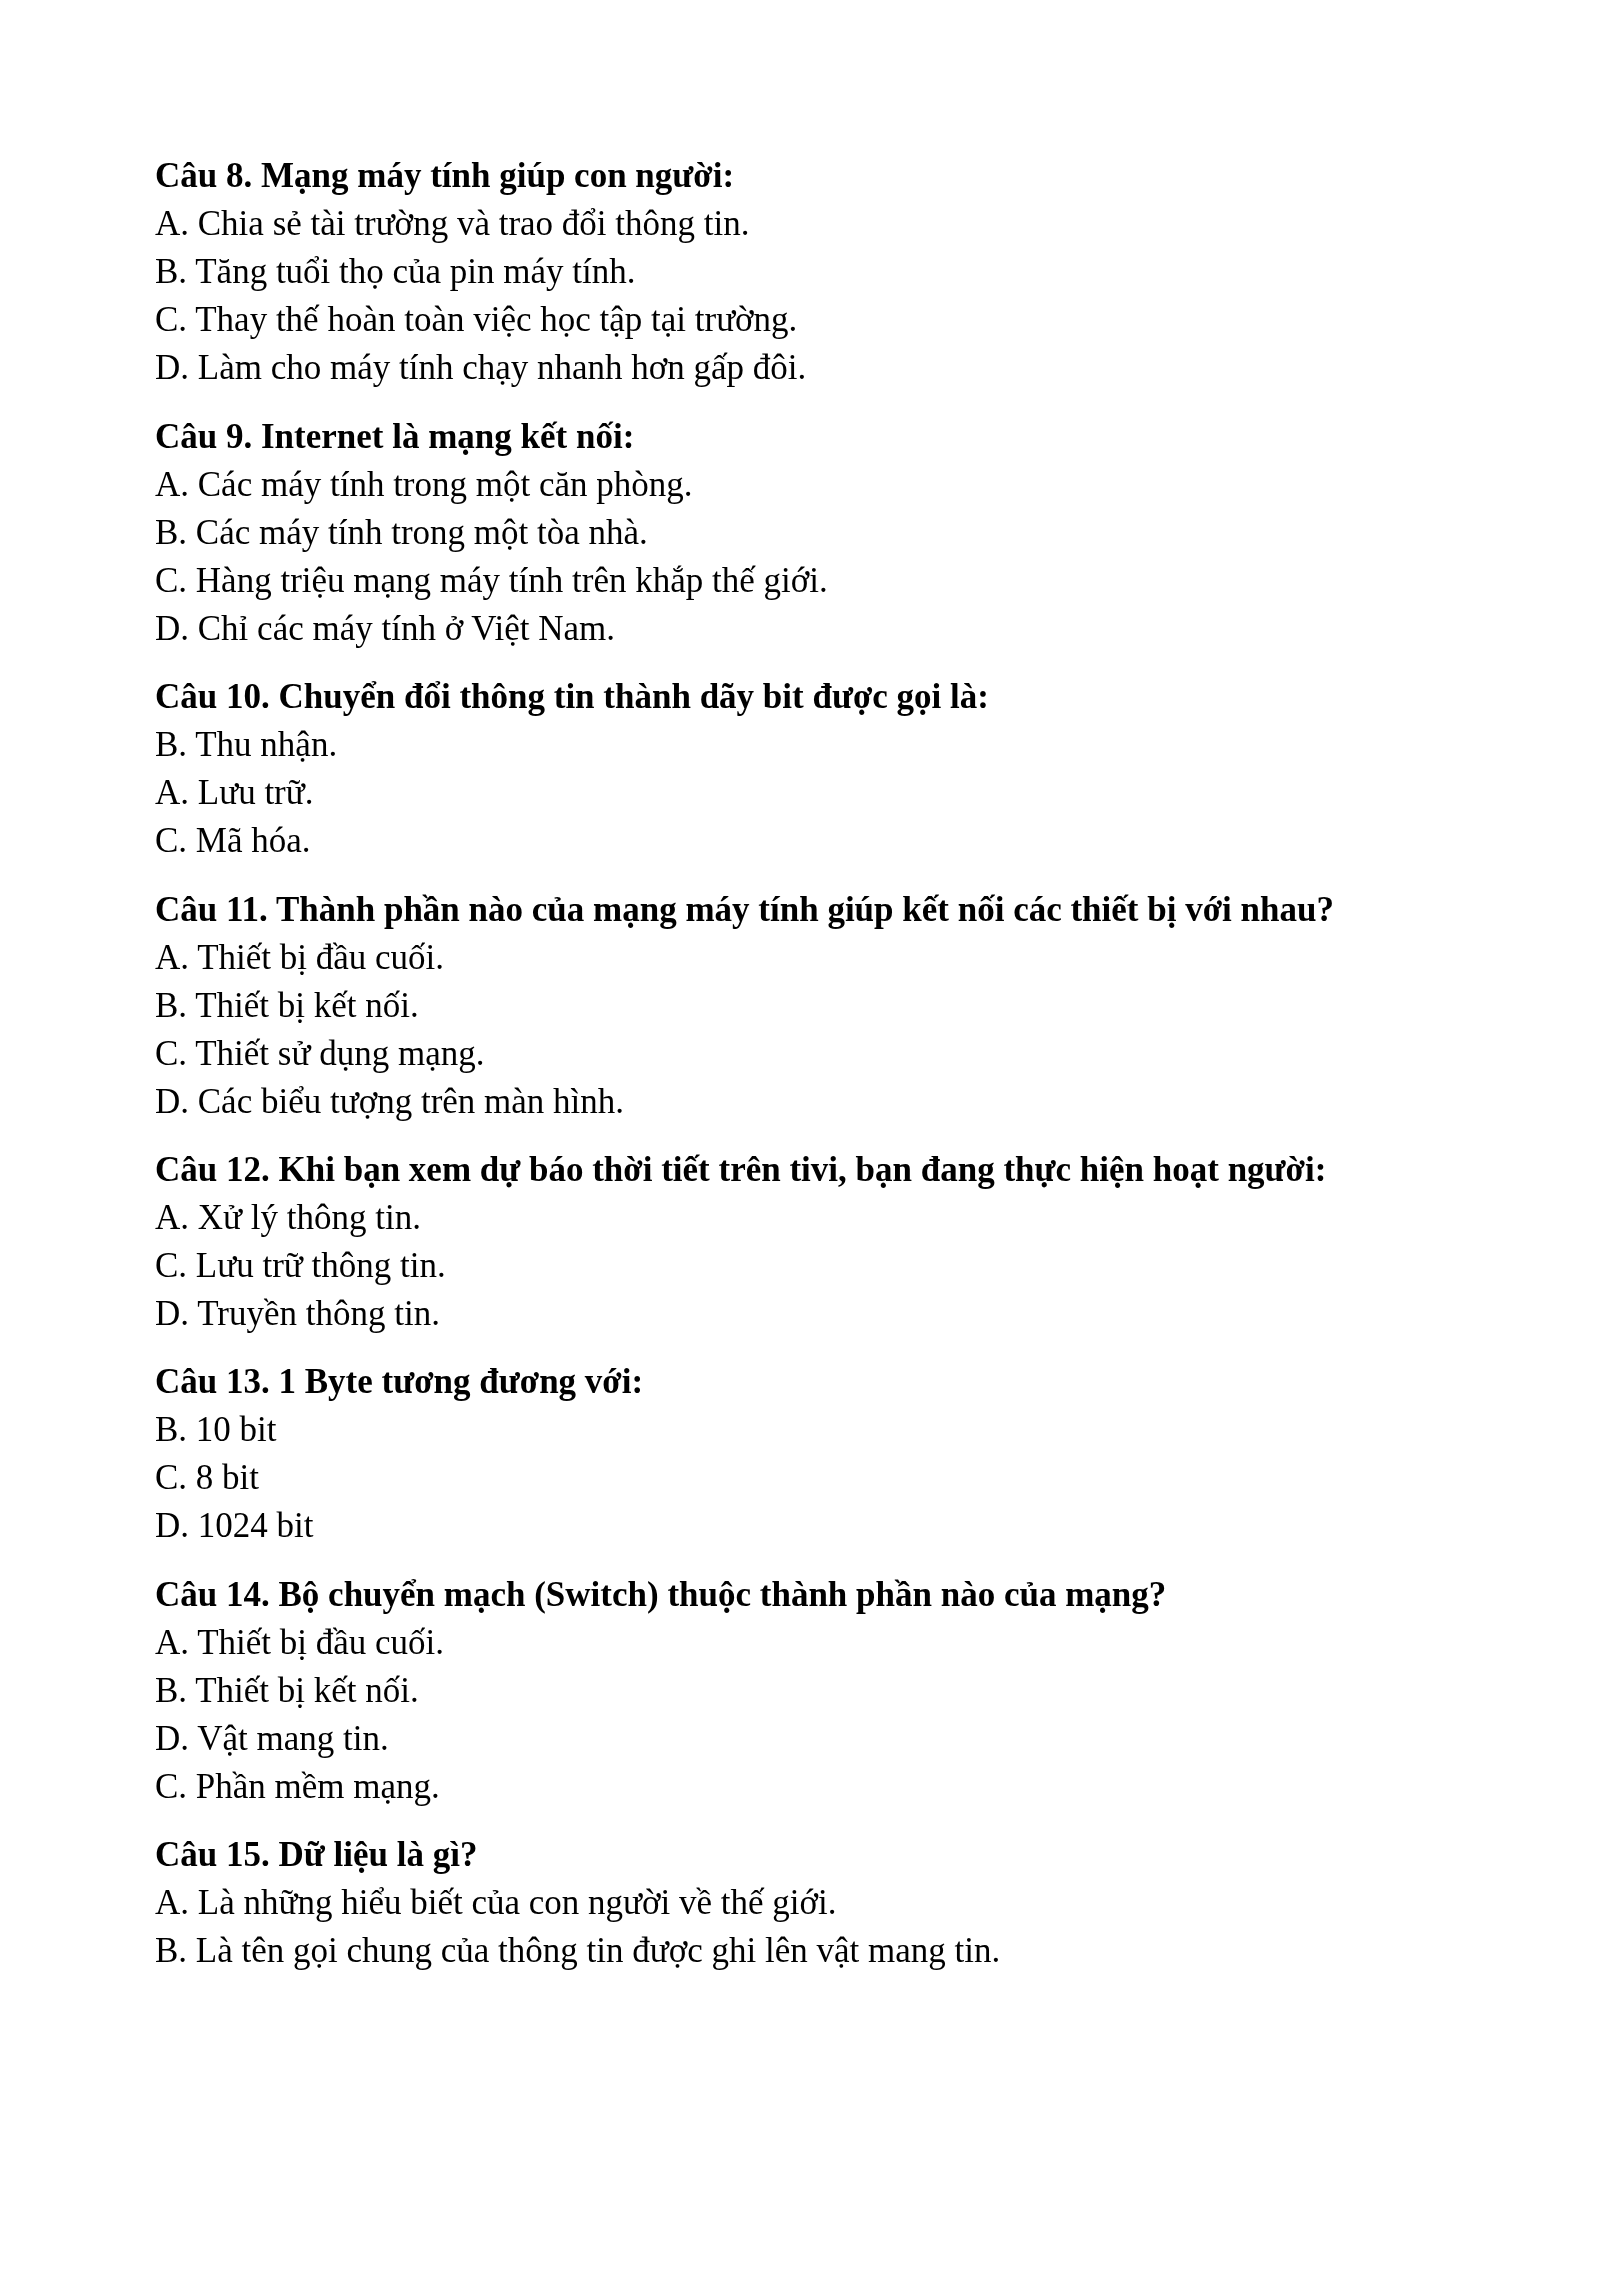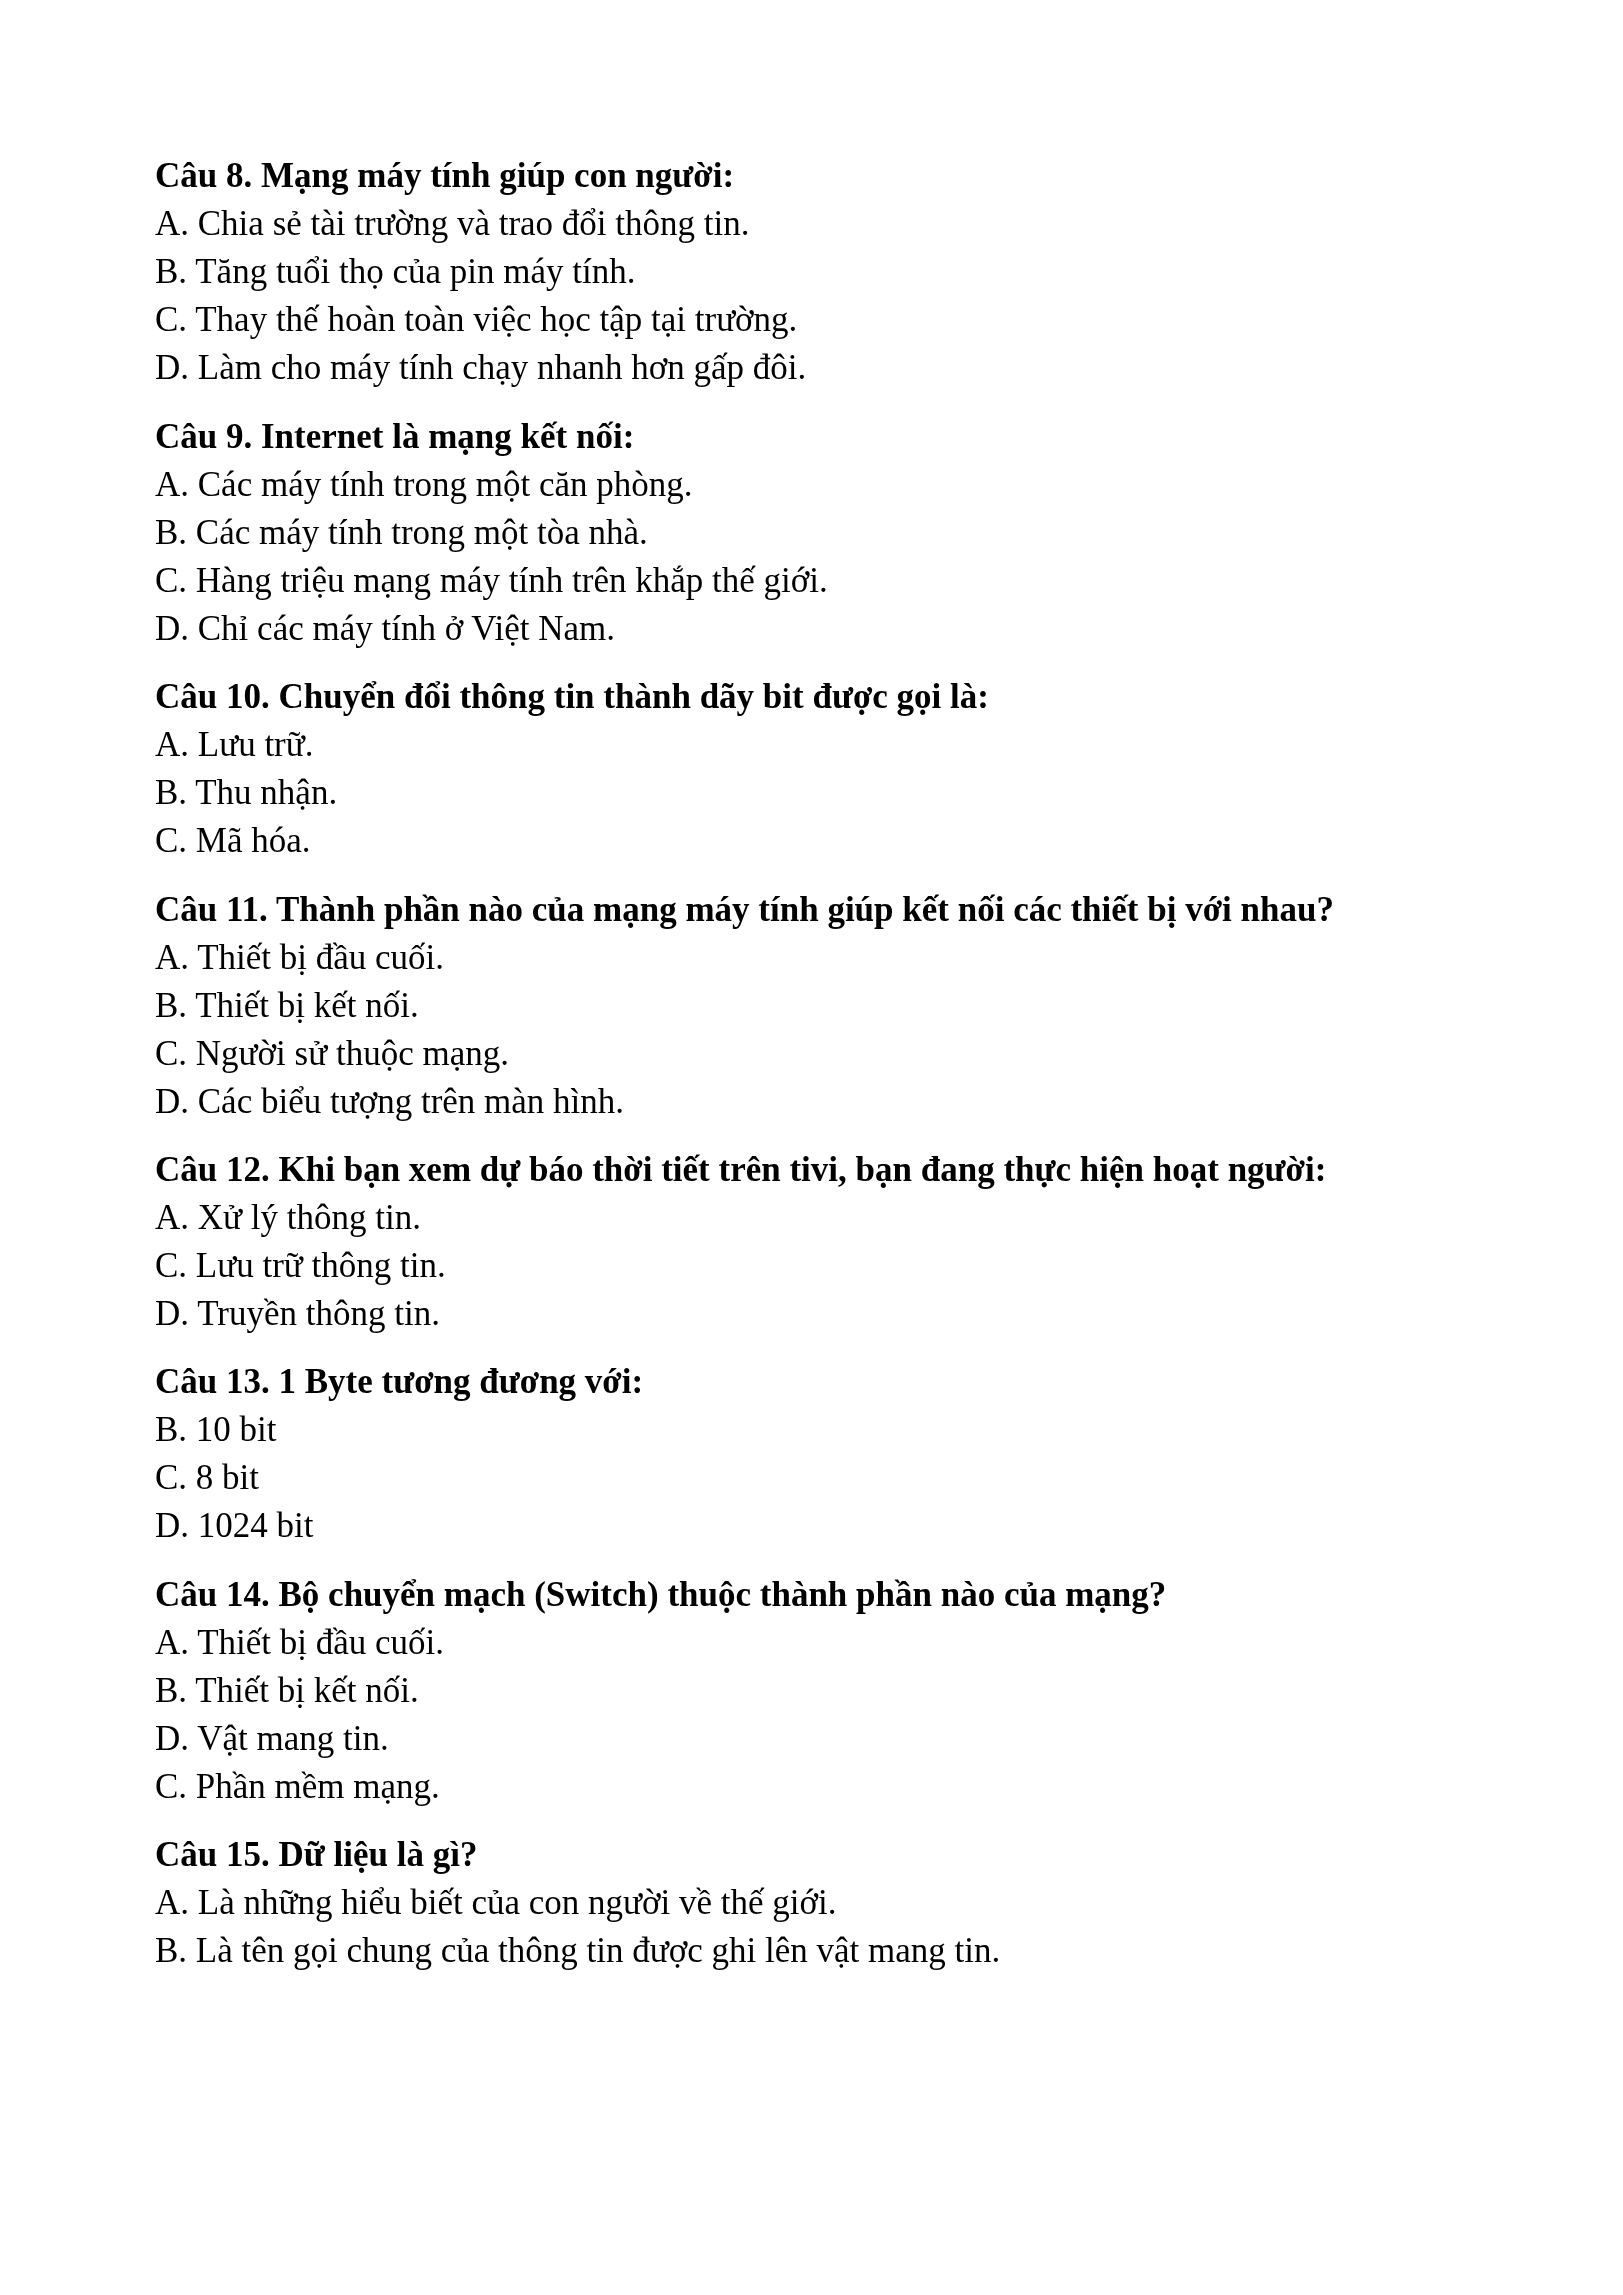--- a/index.html
+++ b/index.html
@@ -56,30 +56,30 @@
     <section class="question">
       <p class="q-heading"><span class="q-number">Câu 9.</span> <span class="q-title">Internet là mạng kết nối:</span></p>
     <p class="q-option">A. Các máy tính trong một căn phòng.</p>
       <p class="q-option">B. Các máy tính trong một tòa nhà.</p>
       <p class="q-option">C. Hàng triệu mạng máy tính trên khắp thế giới.</p>
       <p class="q-option">D. Chỉ các máy tính ở Việt Nam.</p>
     </section>
 
     <section class="question">
       <p class="q-heading"><span class="q-number">Câu 10.</span> <span class="q-title">Chuyển đổi thông tin thành dãy bit được gọi là:</span></p>
-    <p class="q-option">A. Lưu trữ.</p>
-      <p class="q-option">B. Thu nhận.</p>
+    <p class="q-option">B. Thu nhận.</p>
+      <p class="q-option">A. Lưu trữ.</p>
       <p class="q-option">C. Mã hóa.</p>
     </section>
 
     <section class="question">
       <p class="q-heading"><span class="q-number">Câu 11.</span> <span class="q-title">Thành phần nào của mạng máy tính giúp kết nối các thiết bị với nhau?</span></p>
     <p class="q-option">A. Thiết bị đầu cuối.</p>
       <p class="q-option">B. Thiết bị kết nối.</p>
-      <p class="q-option">C. Người sử thuộc mạng.</p>
+      <p class="q-option">C. Thiết sử dụng mạng.</p>
       <p class="q-option">D. Các biểu tượng trên màn hình.</p>
     </section>
 
     <section class="question">
       <p class="q-heading"><span class="q-number">Câu 12.</span> <span class="q-title">Khi bạn xem dự báo thời tiết trên tivi, bạn đang thực hiện hoạt người:</span></p>
     <p class="q-option">A. Xử lý thông tin.</p>
       <p class="q-option">C. Lưu trữ thông tin.</p>
       <p class="q-option">D. Truyền thông tin.</p>
     </section>
 

